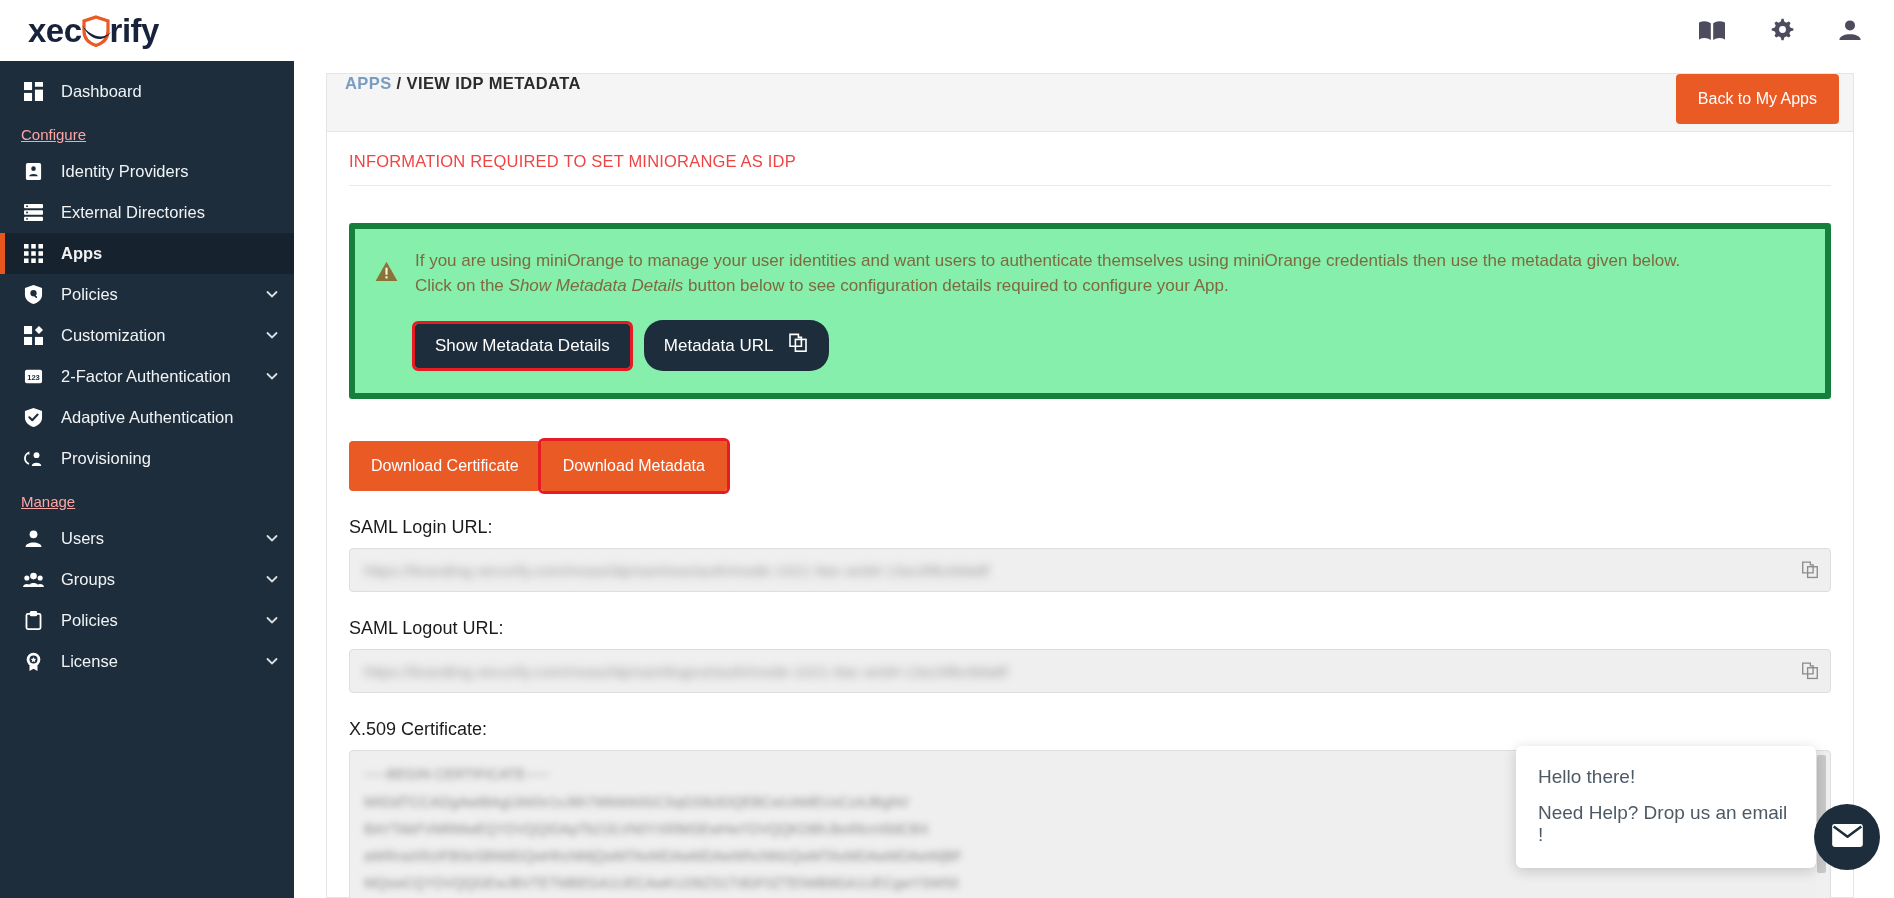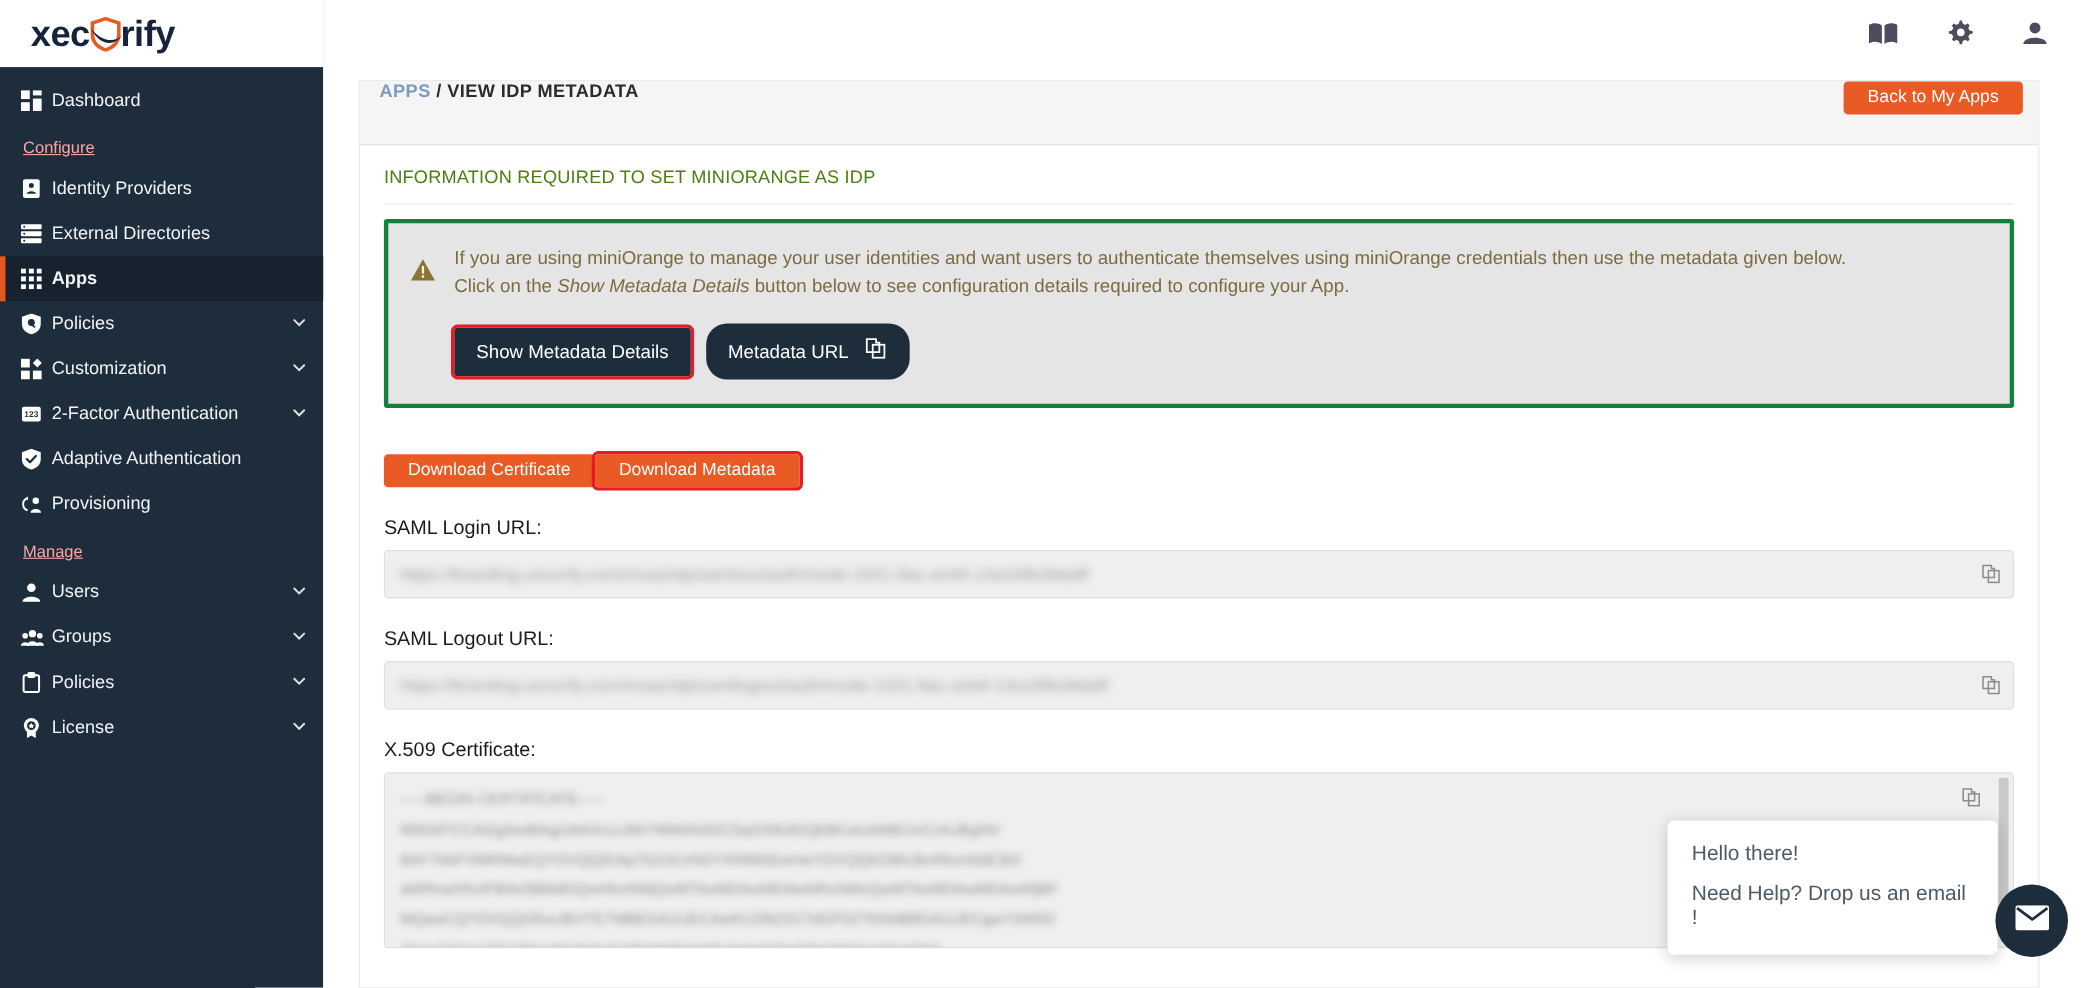--- a/index.html
+++ b/index.html
@@ -37,21 +37,22 @@
   .nav { flex: 1; padding-top: 10px; }
   .nav-item {
     display: flex; align-items: center;
     height: 41px; padding-left: 14px; padding-right: 16px;
     color: #f1f3f5; font-size: 16.5px;
     cursor: pointer; position: relative;
     border-left: 5px solid transparent;
   }
   .nav-item .ico {
     width: 28px; min-width: 28px; height: 22px;
-    display: flex; align-items: center; 
+    display: flex; align-items: center; justify-content: center;
+    margin-right: 14px;
   }
   .nav-item.active {
     background: #16222e;
     border-left: 5px solid #e8561f;
     font-weight: 700;
   }
   .nav-item .chev { margin-left: auto; opacity: .85; }
   .nav-section {
     color: #fca5a5; font-size: 15px;
     padding: 14px 0 8px 21px;
@@ -86,38 +87,38 @@
     padding: 0 14px 0 18px;
   }
   .crumb { font-size: 16.5px; font-weight: 700; color: #2b2b2b; letter-spacing: .4px; }
   .crumb a { color: #7a9cc0; text-decoration: none; }
   .btn {
     border: none; border-radius: 4px; cursor: pointer;
     font-family: "Liberation Sans", sans-serif;
   }
   .btn-orange {
     background: #ea5a25; color: #fff;
-    font-size: 16px; padding: 6px 22px;
+    font-size: 16px; padding: 16px 22px;
   }
   .btn-dark {
     background: #1d2d3c; color: #fff;
     font-size: 17px; padding: 12px 20px;
     display: inline-flex; align-items: center; gap: 14px; border-radius: 19px;
   }
   .hl { outline: 3px solid #e61b23; outline-offset: 0px; border-radius: 3px; }
 
   .card-body { padding: 20px 22px 0 22px; }
   .sec-title {
-    font-size: 16.5px; color: #4d7c0f; letter-spacing: .2px;
+    font-size: 16.5px; color: #ef4444; letter-spacing: .2px;
     padding-bottom: 14px; border-bottom: 1px solid #e8eaec;
   }
 
   .alert {
-    margin-top: 13px;
-    background: #e5e5e5; border: 4px solid #15803d;
+    margin-top: 37px;
+    background: #86efac; border: 6px solid #15803d;
     border-radius: 3px;
     display: flex; padding: 20px 22px 22px 20px;
   }
   .alert-ico { width: 40px; min-width: 40px; padding-top: 12px; }
   .alert-body { flex: 1; }
   .alert-body p {
     color: #7d6b3f; font-size: 17px; line-height: 1.45;
   }
   .alert-body p em { font-style: italic; }
   .alert-actions { margin-top: 22px; display: flex; gap: 14px; align-items: center; }

